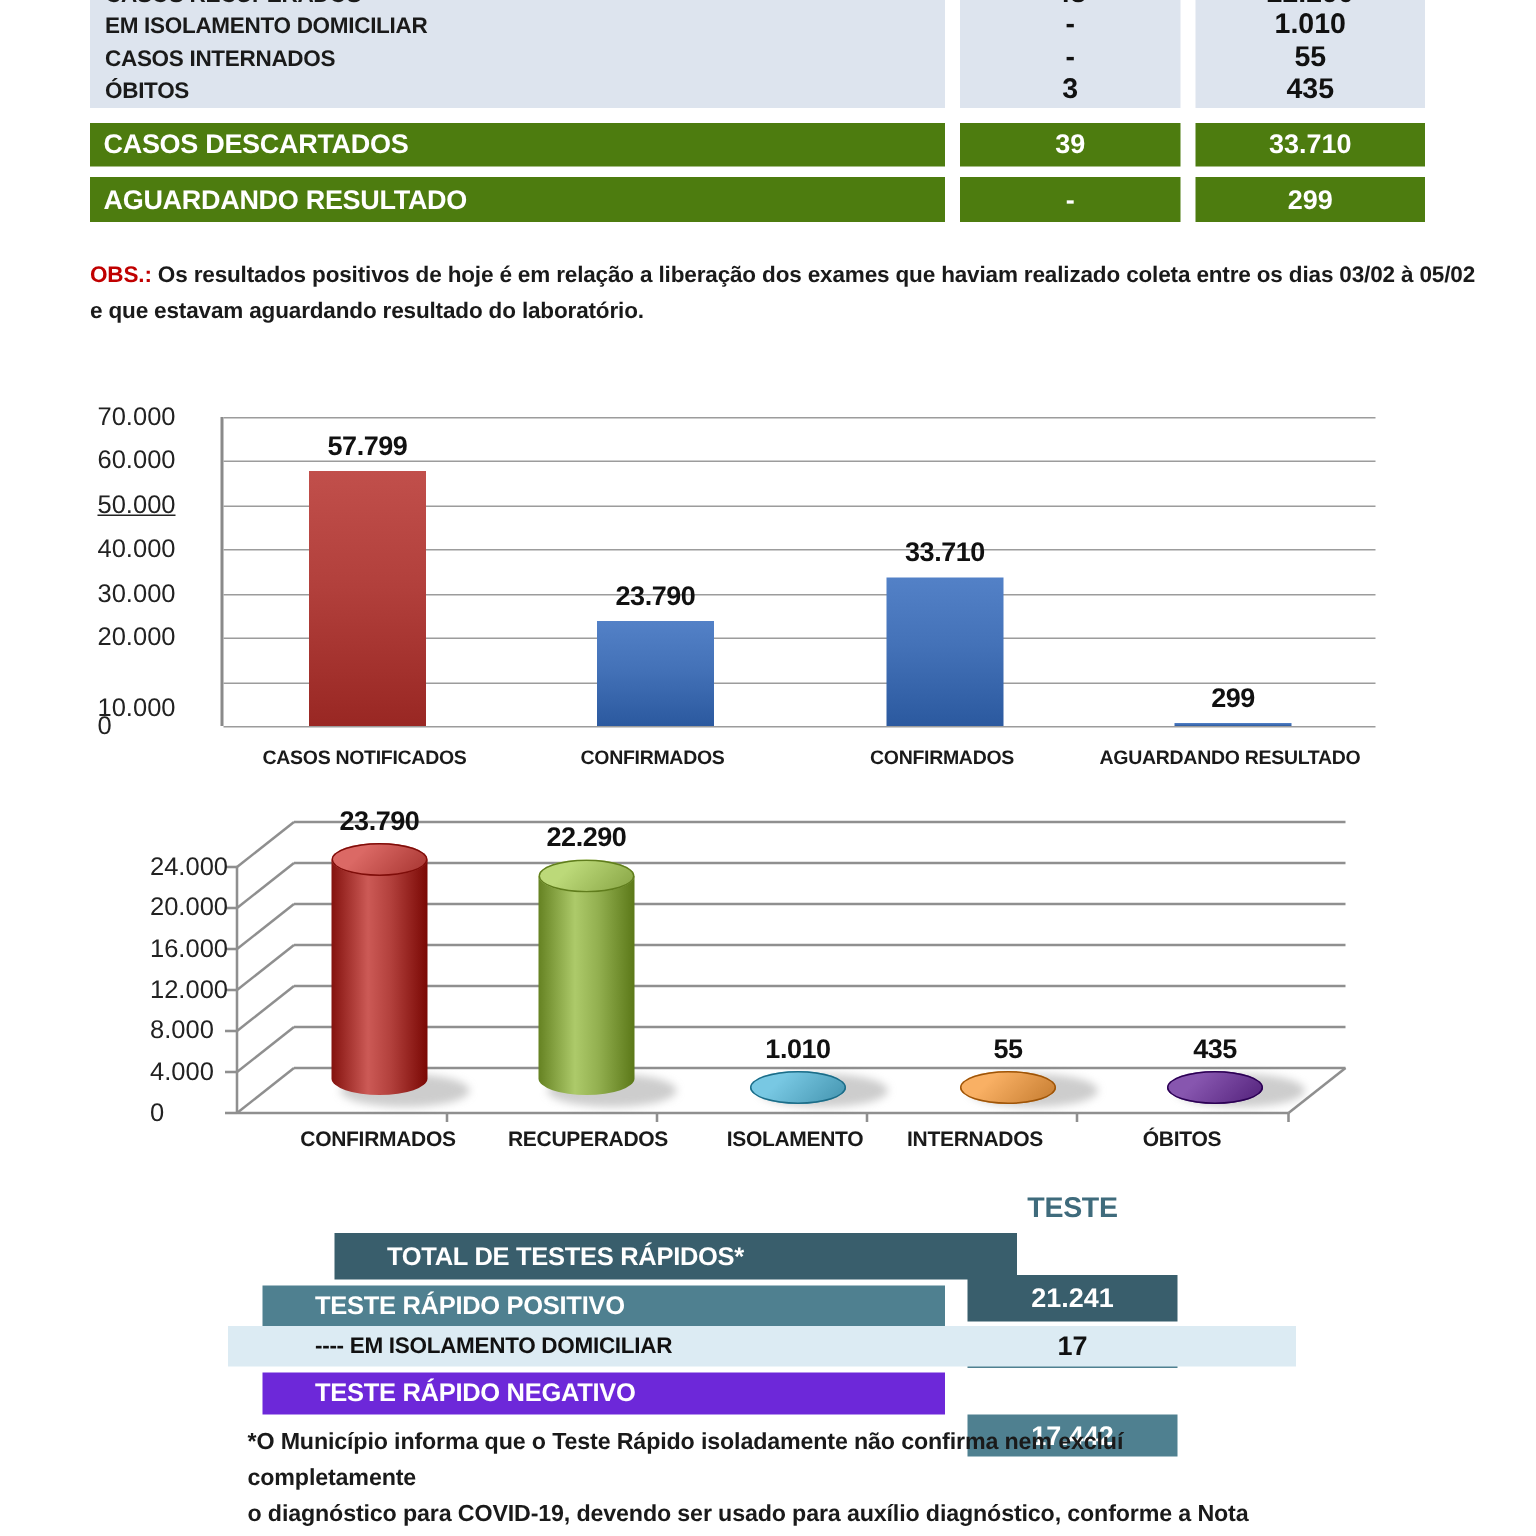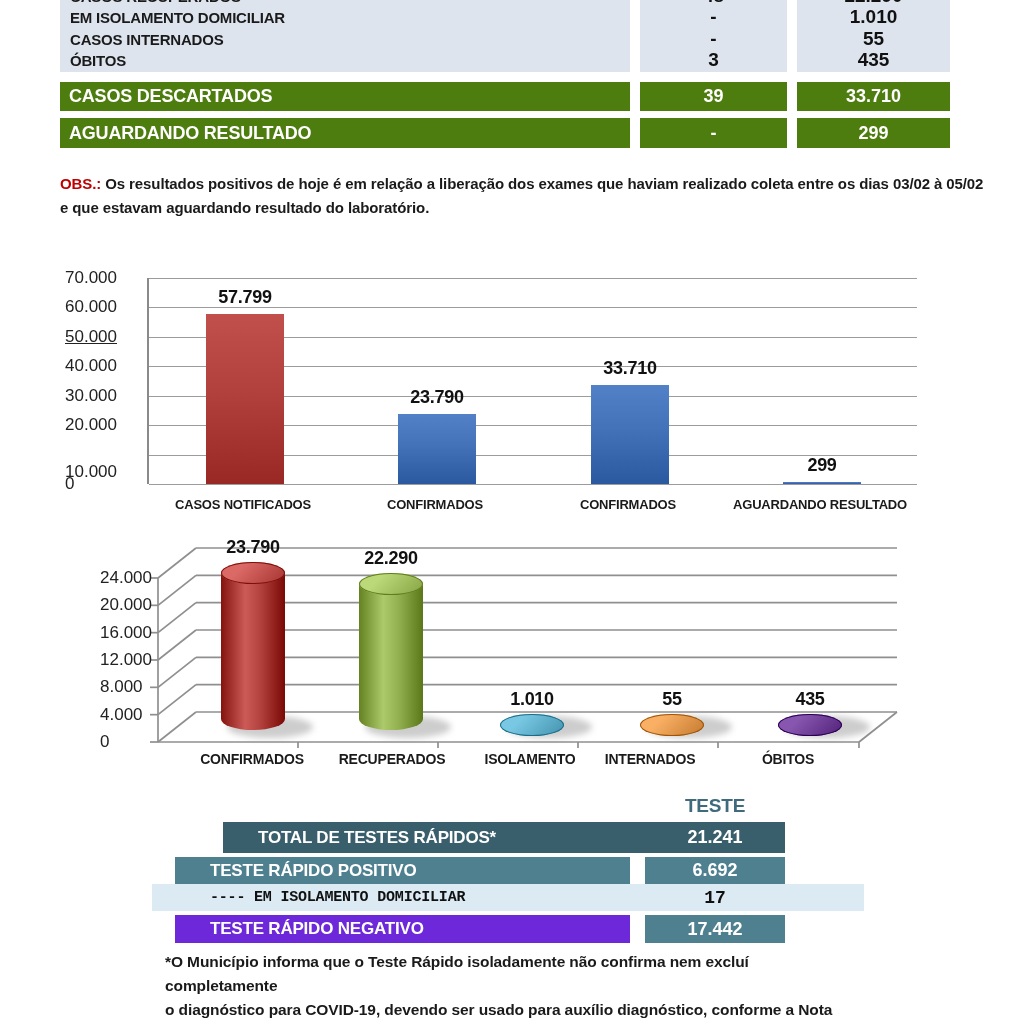--- a/index.html
+++ b/index.html
@@ -47,22 +47,22 @@
   .cat2 { position:absolute; width:150px; text-align:center; font-weight:bold;
           font-size:14px; color:#1a1a1a; letter-spacing:-0.2px; top:213px; }
 
   
   .tt-header { position:absolute; left:645px; top:795px; width:140px; text-align:center;
                font-weight:bold; font-size:19px; letter-spacing:-0.2px; }
   .tt-row-label { position:absolute; left:175px; width:455px; color:#fff; font-weight:bold;
                   font-size:17px; display:flex; align-items:center; padding-left:35px;
                   letter-spacing:-0.2px; }
   .tt-row-val { position:absolute; left:645px; width:140px; color:#fff; font-weight:bold;
-                font-size:18px; display:flex; align-items:center; justify-content:center; }
-  .tt-light { position:absolute; left:152px; width:712px; color:#111; font-weight:bold;font-family:Liberation Mono, monospace; }
+                font-size:18px; display:flex; align-items:center; justify-content:center;margin-top:28px; }
+  .tt-light { position:absolute; left:152px; width:712px; color:#111; font-weight:bold; }
   .tt-light .l { position:absolute; left:58px; top:0; bottom:0; display:flex;
                  align-items:center; font-size:15px; letter-spacing:-0.2px; }
   .tt-light .v { position:absolute; left:493px; width:140px; top:0; bottom:0; display:flex;
                  align-items:center; justify-content:center; font-size:18px; }
 
   
   .footnote { position:absolute; left:165px; top:950px; width:680px; font-size:15.5px;
               font-weight:600; line-height:24px; color:#1a1a1a; letter-spacing:-0.1px; }
 </style>
 </head>

